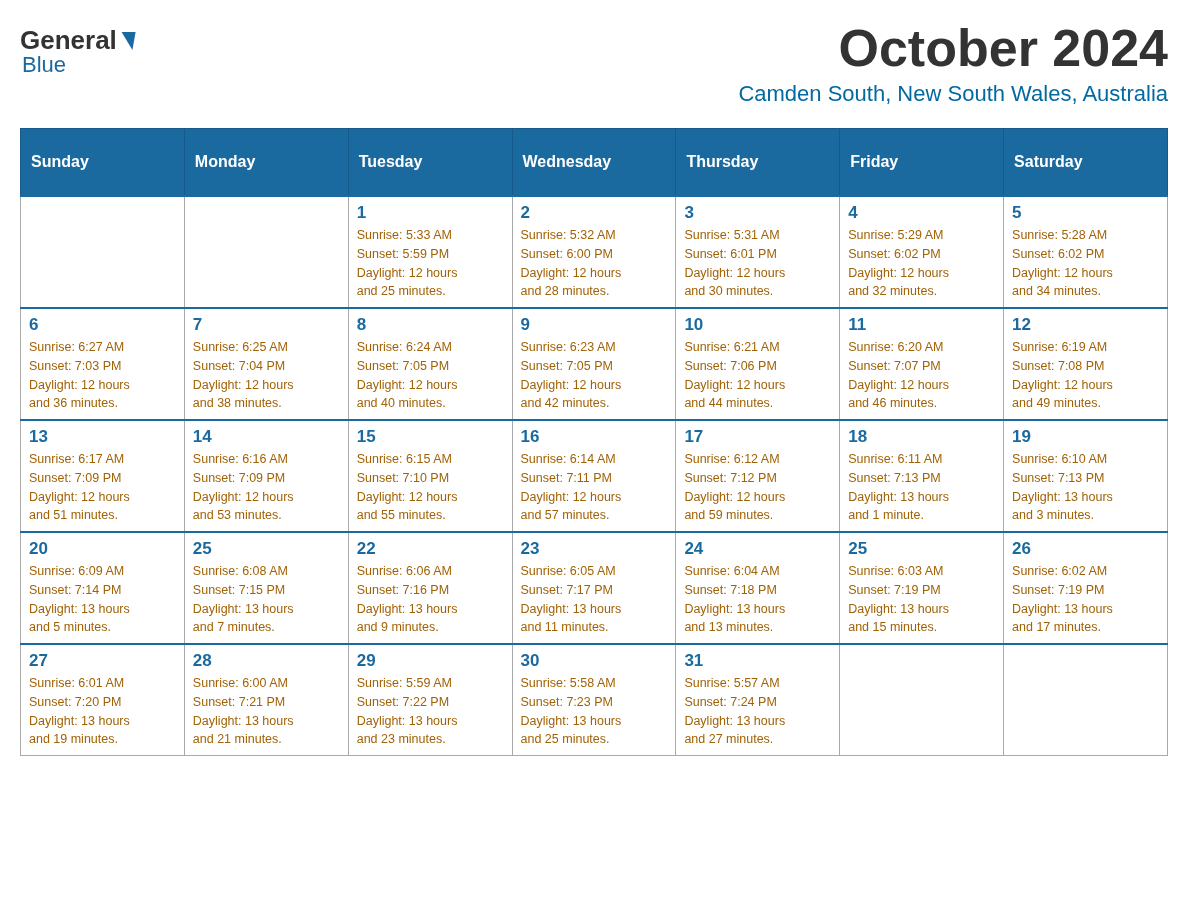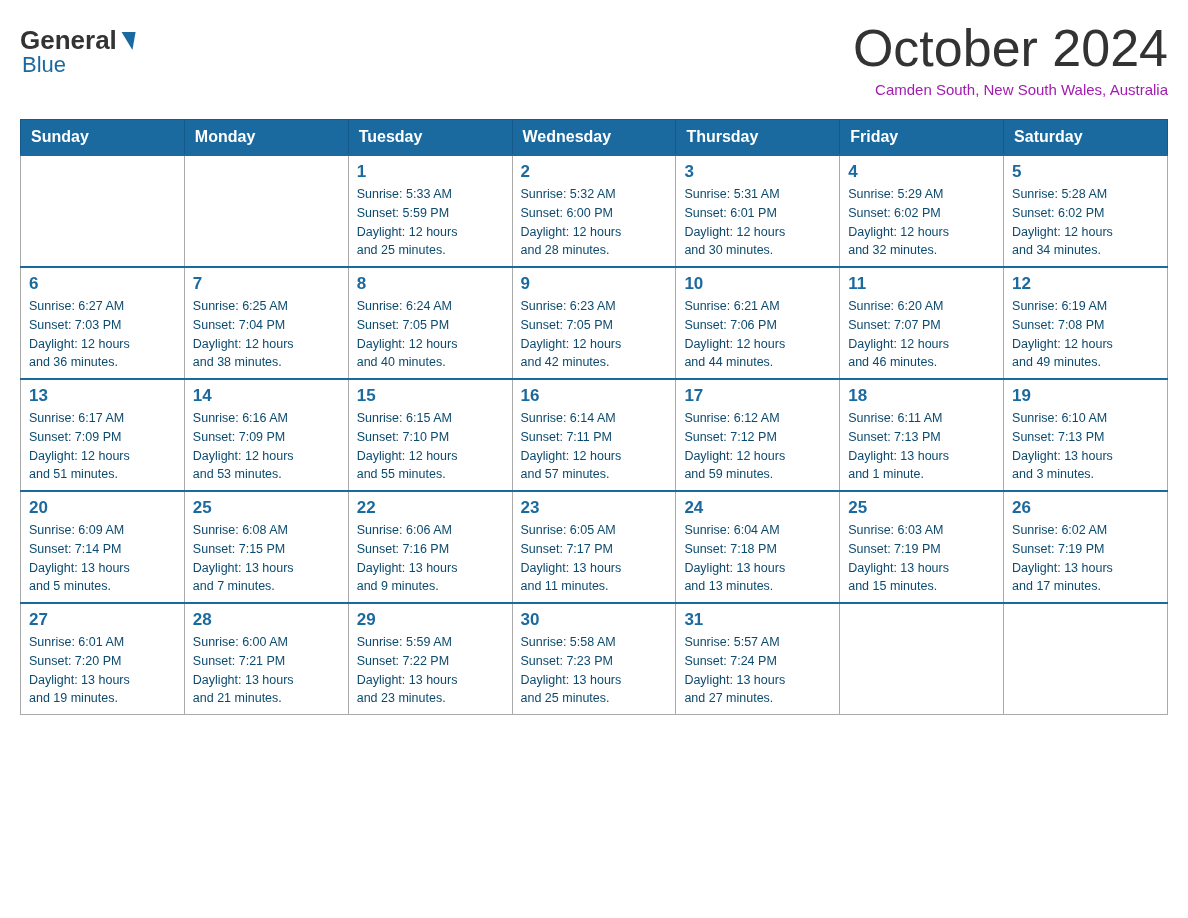--- a/index.html
+++ b/index.html
@@ -46,40 +46,40 @@
       font-size: 22px;
       font-weight: normal;
       margin-top: -4px;
       margin-left: 2px;
     }
     .title-block {
       text-align: right;
     }
     .month-title {
       font-size: 52px;
-      font-weight: normal;
+      font-weight: bold;
       color: #333;
       line-height: 1.1;
     }
     .location-subtitle {
-      font-size: 15px;
-      color: #a21caf;
+      font-size: 22px;
+      color: #0369a1;
       margin-top: 4px;
     }
     .calendar-table {
       width: 100%;
       border-collapse: collapse;
       margin-top: 10px;
     }
     .calendar-table th {
       background: #1a6aa0;
       color: #fff;
       font-size: 16px;
       font-weight: bold;
-      padding: 8px 10px;
+      padding: 24px 10px;
       text-align: left;
       border: 1px solid #1a6aa0;
     }
     .calendar-table td {
       vertical-align: top;
       border: 1px solid #aaa;
       padding: 6px 8px;
       width: calc(100% / 7);
       min-height: 90px;
       font-size: 13px;
@@ -89,21 +89,21 @@
     .day-number {
       font-size: 17px;
       font-weight: bold;
       color: #1a6aa0;
       display: block;
       margin-bottom: 3px;
     }
     .day-info {
       font-size: 12.5px;
       line-height: 1.5;
-      color: #0c4a6e;
+      color: #a16207;
     }
     .empty-cell {
       background: #f9f9f9;
     }
     
     .calendar-table tr.week-row td {
       border-top: 2px solid #1a6aa0;
     }
     .calendar-table thead tr th {
       border: 1px solid #155a8a;

